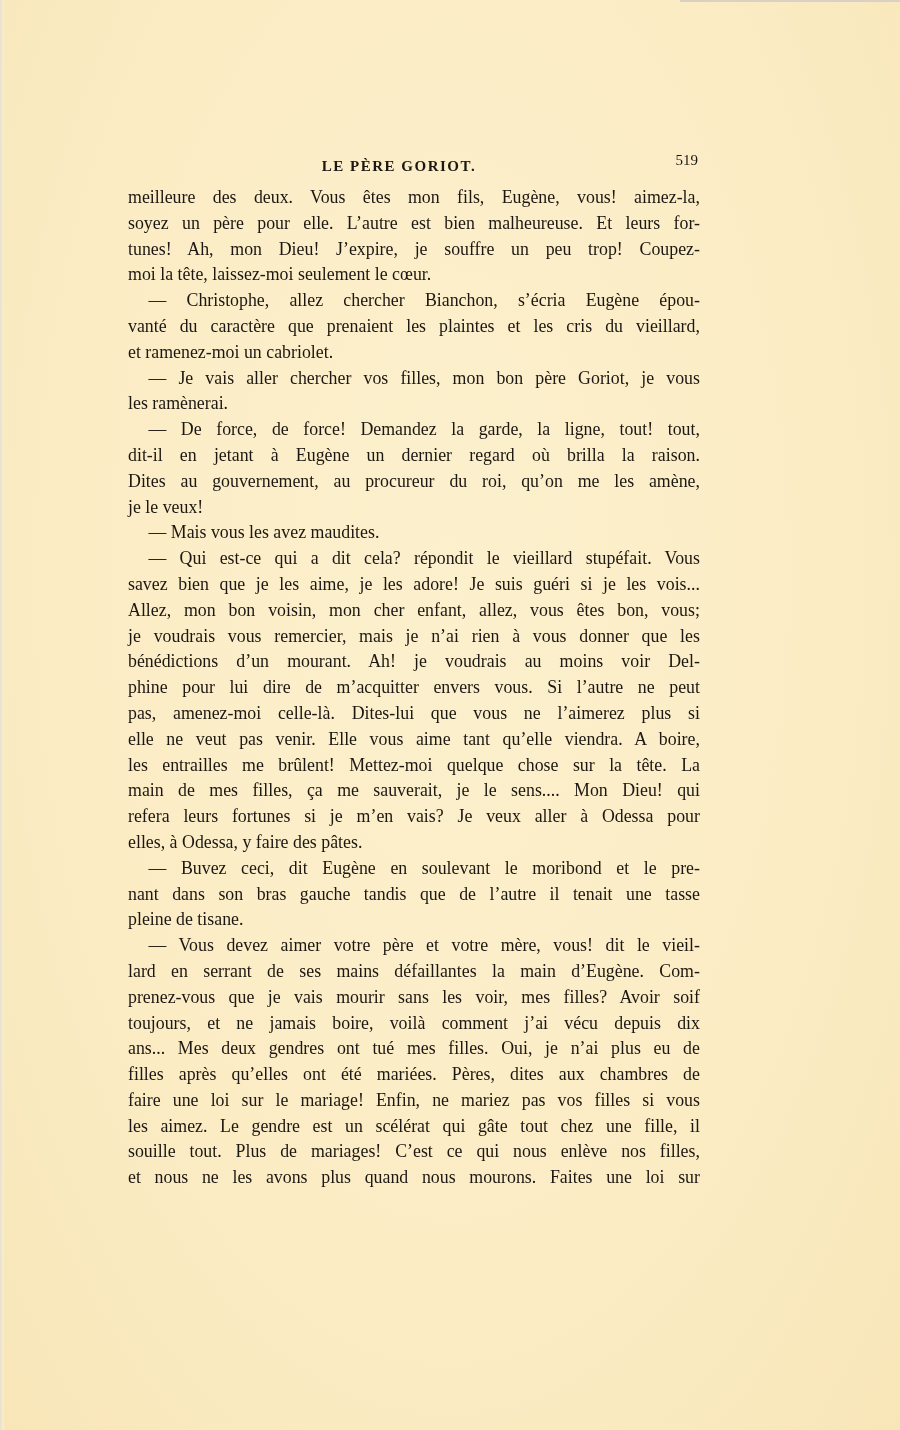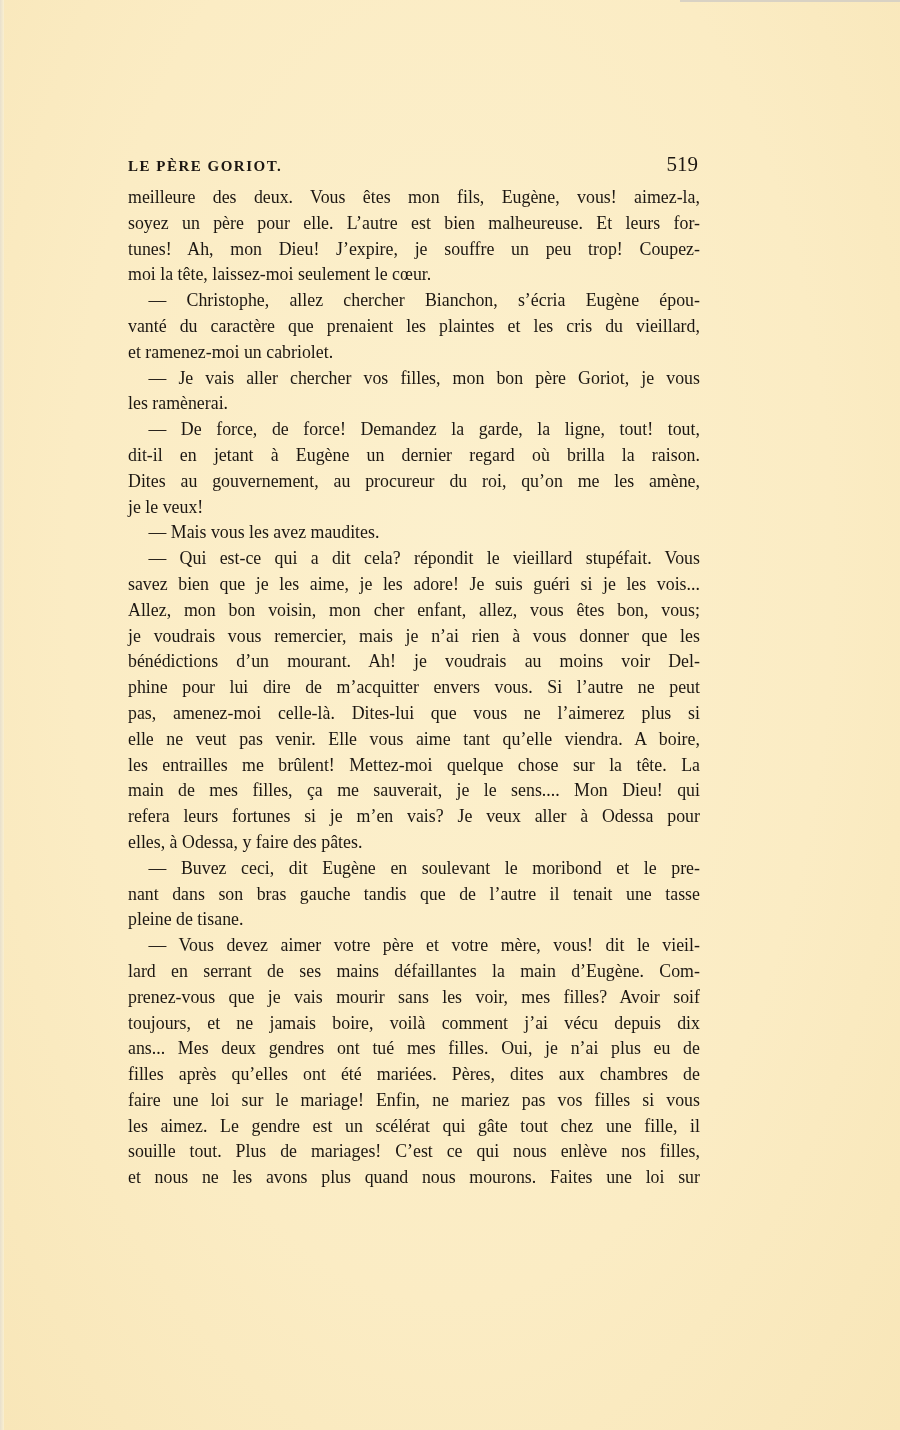--- a/index.html
+++ b/index.html
@@ -43,30 +43,31 @@
     }
     .running-head {
       position: relative;
       height: 30px;
       margin-bottom: 2px;
     }
     .running-title {
       position: absolute;
       left: 0; right: 0;
       top: 6px;
+      text-align: center;
       font-size: 15px;
       font-weight: bold;
       letter-spacing: 1.5px;
       padding-right: 30px;
     }
     .page-number {
       position: absolute;
       right: 2px;
       top: 0;
-      font-size: 21px;
+      font-size: 15px;
     }
     .line {
       display: block;
       height: 25.8px;
       line-height: 25.8px;
       font-size: 19.2px;
       white-space: nowrap;
       text-align: justify;
       text-align-last: justify;
       transform: scaleX(0.93);

